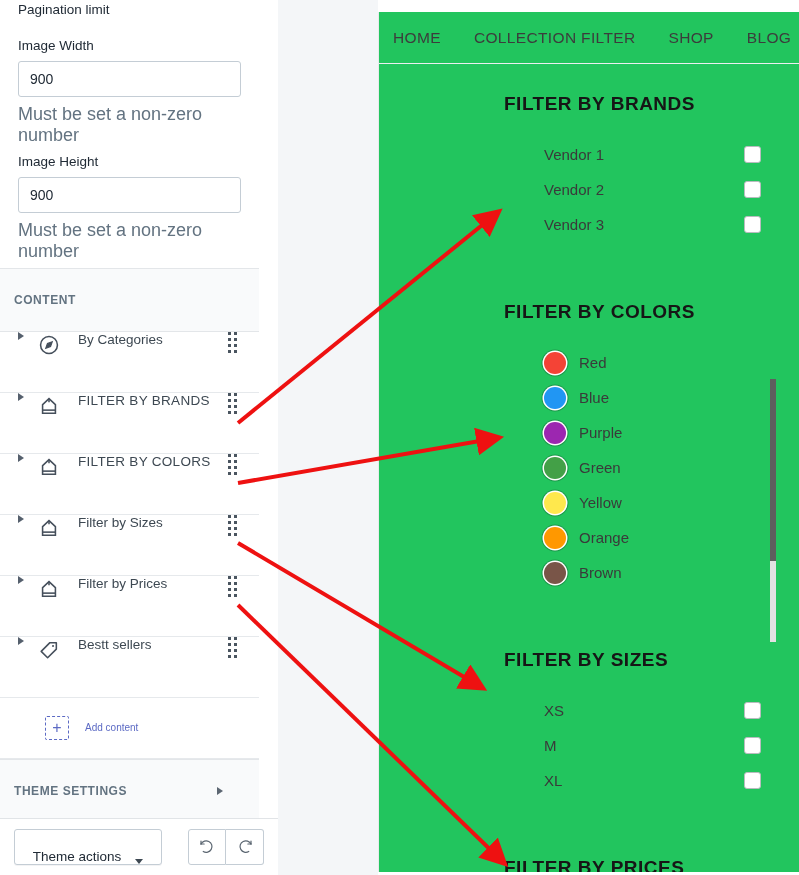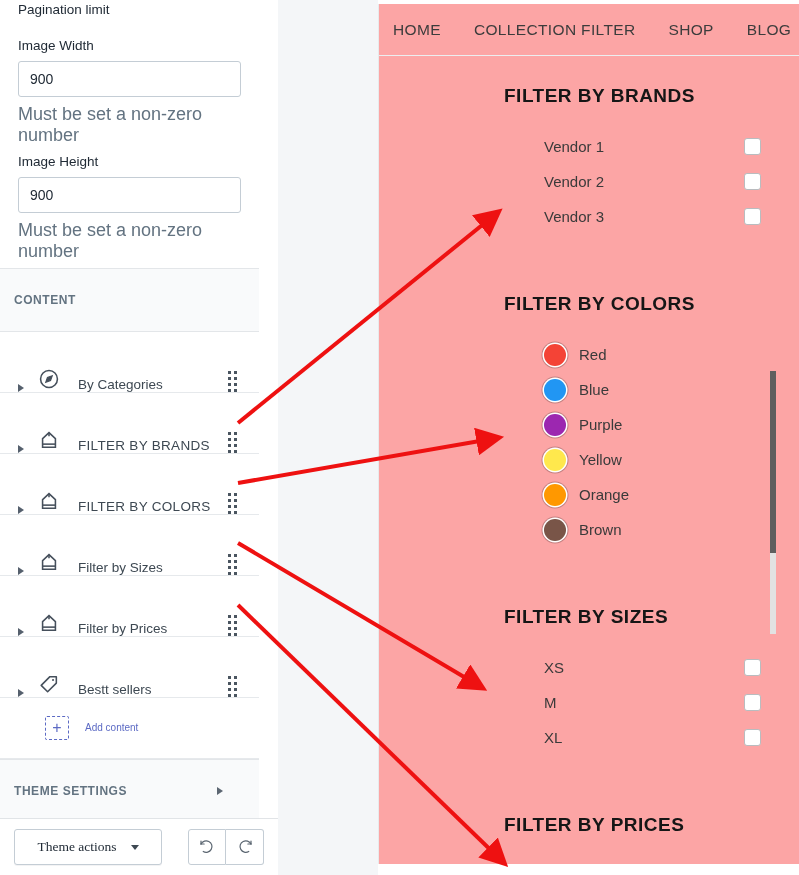--- a/index.html
+++ b/index.html
@@ -49,21 +49,21 @@
   }
   .section-head .caret-r {
     width: 0; height: 0; border-left: 6px solid #5c6672;
     border-top: 4.5px solid transparent; border-bottom: 4.5px solid transparent;
     margin-right: 22px;
   }
 
   .content-row {
     position: relative; height: 61px;
     border-bottom: 1px solid #e6e9ec;
-    display: flex; align-items: flex-end; background: #fff;
+    display: flex; align-items: flex-start; background: #fff;
   }
   .row-caret {
     width: 26px; margin-left: 8px; display: flex; justify-content: center;
   }
   .row-caret i {
     width: 0; height: 0; border-left: 6px solid #55606d;
     border-top: 4.5px solid transparent; border-bottom: 4.5px solid transparent;
     display: block;
   }
   .row-icon {
@@ -92,24 +92,23 @@
 
   
   .sb-footer {
     position: absolute; left: 0; bottom: 0; width: 278px; height: 57px;
     background: #fff; border-top: 1px solid #e1e4e7;
     display: flex; align-items: center; padding: 0 14px;
   }
   .btn-theme {
     height: 36px; min-width: 148px;
     border: 1px solid #c4cdd5; border-radius: 3px; background: #fff;
-    display: flex; align-items: center; justify-content: center; gap: 14px;
+    display: flex; align-items: flex-end; justify-content: center; gap: 14px;
     font-size: 13.5px; color: #212b36; padding: 0 14px;
     box-shadow: 0 1px 0 rgba(22,29,37,.05);
-    font-family: Liberation Serif, serif;
   }
   .btn-theme .caret-d {
     width: 0; height: 0; border-top: 5px solid #3d4852;
     border-left: 4.5px solid transparent; border-right: 4.5px solid transparent;
   }
   .undo-group { margin-left: auto; display: flex; }
   .undo-btn {
     width: 38px; height: 36px; border: 1px solid #c4cdd5; background: #fff;
     display: flex; align-items: center; justify-content: center; color: #5a6570;
   }
@@ -117,23 +116,23 @@
   .undo-btn.r { border-radius: 0 3px 3px 0; border-left: none; }
 
   
   .gutter {
     position: absolute; left: 278px; top: 0; width: 100px; height: 875px;
     background: #f4f6f8;
   }
 
   
   .preview {
-    position: absolute; left: 378px; top: 4px;
+    position: absolute; left: 378px; top: 12px;
     width: 421px; height: 860px;
-    background: #fca5a5; border-left: 1px solid #e8eaec;
+    background: #22c55e; border-left: 1px solid #e8eaec;
     overflow: hidden;
   }
   .pv-nav {
     height: 52px; border-bottom: 1px solid #eceef0;
     display: flex; align-items: center; gap: 33px; padding-left: 14px;
     white-space: nowrap;
   }
   .pv-nav a {
     font-size: 15.5px; color: #3c3c3c; letter-spacing: .35px;
     text-decoration: none;
@@ -429,20 +428,24 @@
         </div>
         <div class="pv-item">
           <span class="swatch" style="background:#2196f3"></span>
           <span>Blue</span>
         </div>
         <div class="pv-item">
           <span class="swatch" style="background:#9c27b0"></span>
           <span>Purple</span>
         </div>
         <div class="pv-item">
+          <span class="swatch" style="background:#43a047"></span>
+          <span>Green</span>
+        </div>
+        <div class="pv-item">
           <span class="swatch" style="background:#ffe84d"></span>
           <span>Yellow</span>
         </div>
         <div class="pv-item">
           <span class="swatch" style="background:#ff9800"></span>
           <span>Orange</span>
         </div>
         <div class="pv-item">
           <span class="swatch" style="background:#795548"></span>
           <span>Brown</span>

